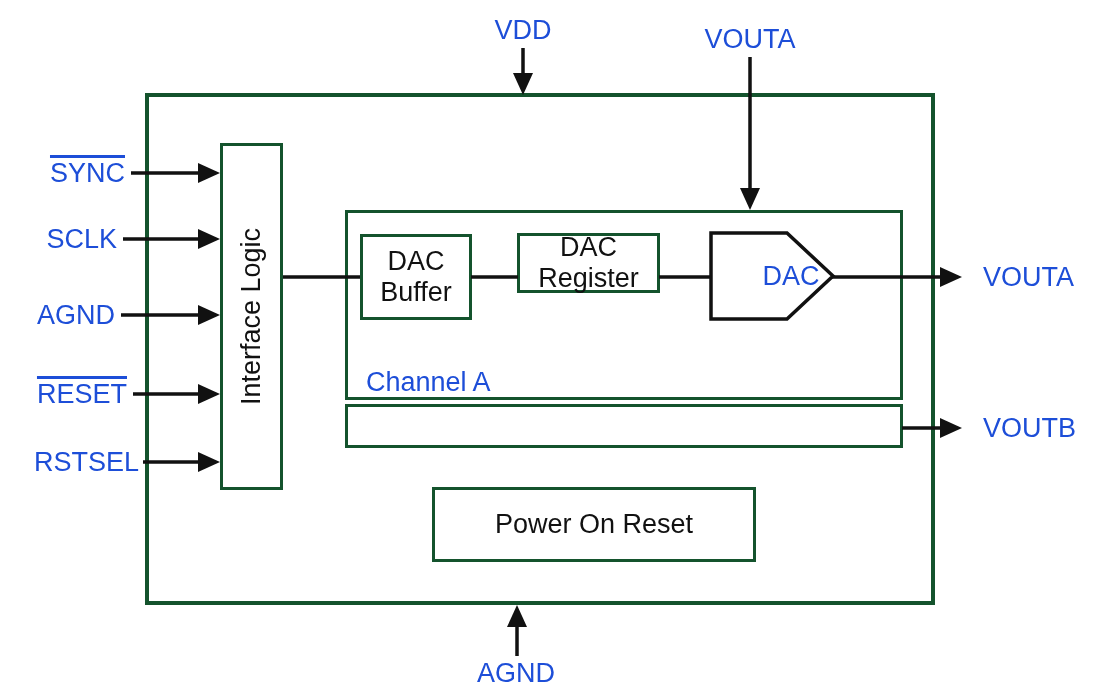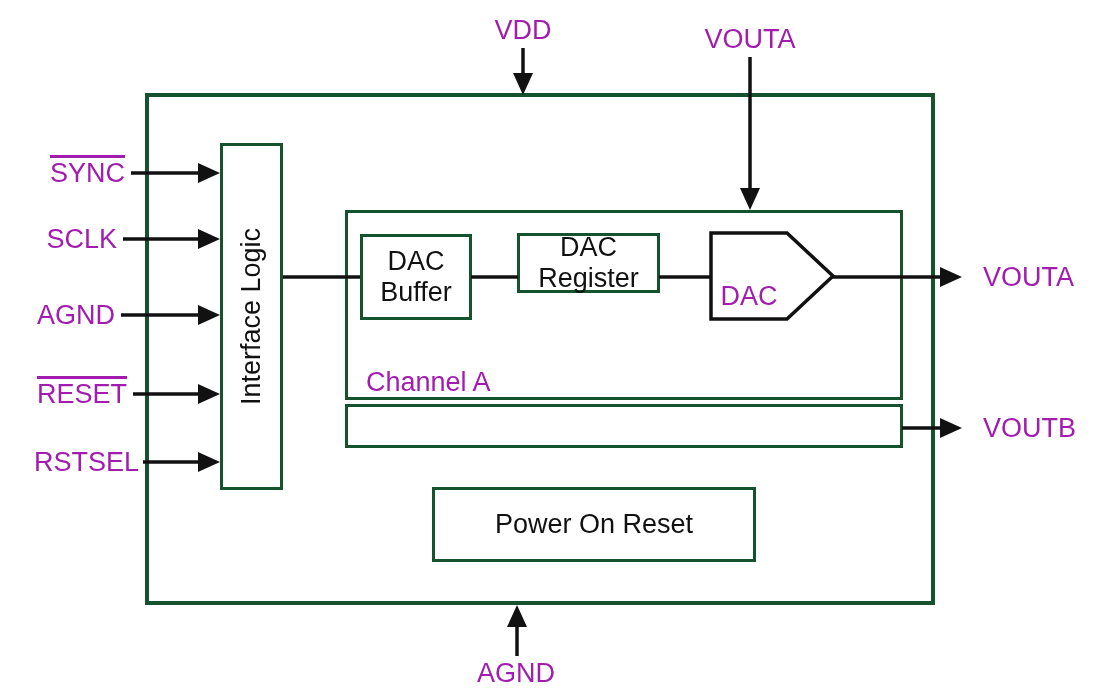--- a/index.html
+++ b/index.html
@@ -10,21 +10,21 @@
     background: #ffffff;
     font-family: "Liberation Sans", "DejaVu Sans", sans-serif;
     color: #111111;
     overflow: hidden;
   }
   .label {
     position: absolute;
     font-size: 27px;
     line-height: 32px;
     white-space: nowrap;
-    color: #a21caf;
+    color: #1d4ed8;
   }
   .center { text-align: center; }
   .right { text-align: right; }
   .overline { text-decoration: overline; text-decoration-thickness: 2.5px; }
   .box {
     position: absolute;
     border: 3px solid #14532d;
     background: transparent;
     box-sizing: border-box;
   }
@@ -116,21 +116,21 @@
       <polygon points="711,233 787,233 833,276 787,319 711,319" fill="#ffffff"></polygon>
 
       <line x1="831" y1="277" x2="941" y2="277"></line>
       <polygon points="962,277 940,267 940,287" stroke="none"></polygon>
 
       <line x1="902" y1="428" x2="941" y2="428"></line>
       <polygon points="962,428 940,418 940,438" stroke="none"></polygon>
     </g>
   </svg>
 
-  <div class="label toptext center" style="left:711px; top:260px; width:76px;margin-top:20px;">DAC</div>
+  <div class="label toptext center" style="left:753px; top:260px; width:76px;">DAC</div>
 
   <div class="label toptext" style="left:366px; top:366px;text-align:center;">Channel A</div>
 
   <div class="label center" style="left:478px; top:14px; width:90px;">VDD</div>
   <div class="label center" style="left:700px; top:23px; width:100px;">VOUTA</div>
 
   <div class="label right overline" style="left:10px; top:157px; width:115px;">SYNC</div>
   <div class="label right" style="left:10px; top:223px; width:107px;">SCLK</div>
   <div class="label right" style="left:10px; top:299px; width:105px;">AGND</div>
   <div class="label right overline" style="left:10px; top:378px; width:117px;">RESET</div>

